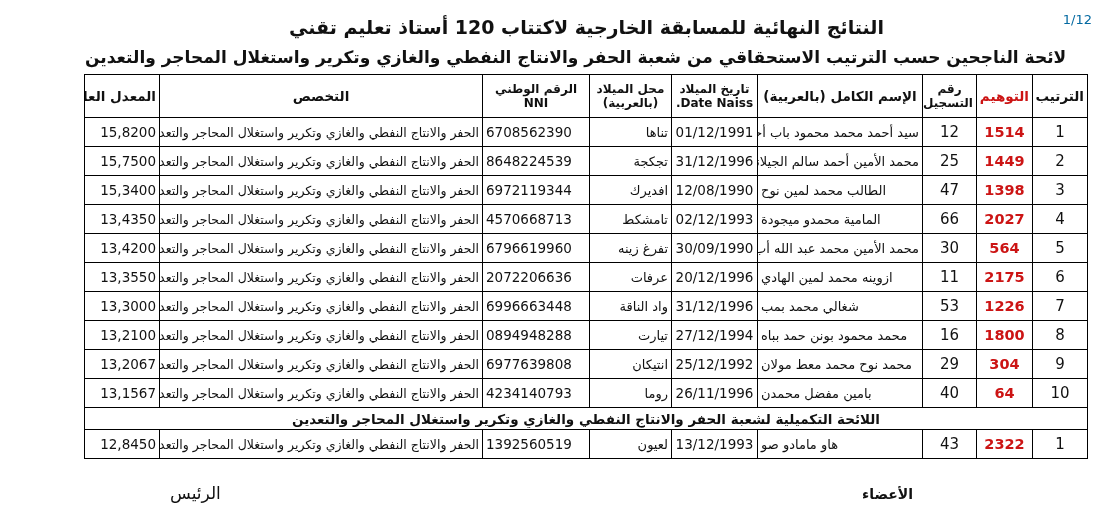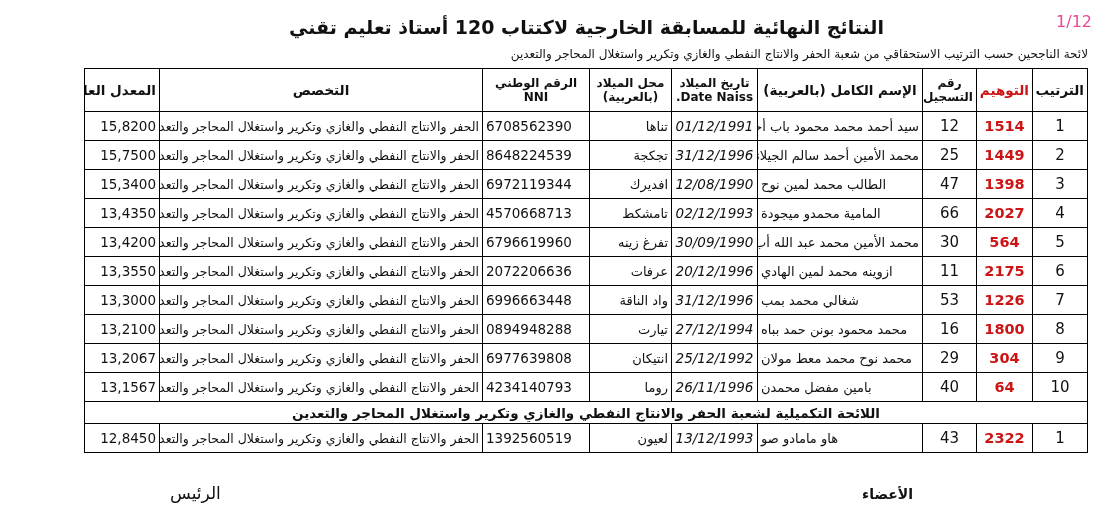--- a/index.html
+++ b/index.html
@@ -7,29 +7,29 @@
     position:relative;
     width:1106px;height:510px;
     background:#fff;
     direction:rtl;
     font-family:"DejaVu Sans","Liberation Sans",sans-serif;
     color:#111;
     overflow:hidden;
   }
   .page-number{
     position:absolute;top:12px;left:auto;right:14px;
-    direction:ltr;font-size:16px;color:#ec4899;
+    direction:ltr;font-size:13px;color:#0369a1;
   }
   .doc-title{
     margin:16px 18px 0 85px;width:1003px;
     text-align:center;font-size:19px;font-weight:bold;
   }
   .doc-subtitle{
     margin:9px 18px 0 85px;width:1003px;
-    text-align:right;font-size:12px;font-weight:normal;
+    text-align:left;font-size:17px;font-weight:bold;
   }
   table.results{
     margin:7px 18px 0 85px;
     width:1003px;table-layout:fixed;
     border-collapse:collapse;
   }
   table.results th, table.results td{
     border:1px solid #000;
     padding:0 3px;
     overflow:hidden;white-space:nowrap;
@@ -39,21 +39,21 @@
     height:42px;font-size:13.5px;font-weight:bold;line-height:1.2;
     text-align:center;
   }
   .hdr-sub{display:block;font-size:12px;}
   .hdr-red{color:var(--red);font-size:15px;}
   tbody tr.data-row{height:29px;}
   td.c-rank{text-align:center;font-size:15px;}
   td.c-code{text-align:center;font-size:14.5px;font-weight:bold;color:var(--red);}
   td.c-reg{text-align:center;font-size:15px;}
   td.c-name{text-align:left;padding-left:6px;font-size:13px;}
-  td.c-dob{text-align:center;font-size:13.5px;direction:ltr;font-style:italic;}
+  td.c-dob{text-align:center;font-size:13.5px;direction:ltr;}
   td.c-pob{text-align:right;padding-right:5px;font-size:13px;}
   td.c-nni{font-size:13.5px;direction:ltr;}
   td.c-spec{text-align:center;font-size:12.5px;}
   td.c-avg{text-align:right;padding-right:5px;font-size:13.5px;direction:ltr;}
   tr.sep-row{height:22px;}
   td.sep-cell{
     text-align:center;font-weight:bold;font-size:13.5px;
     border-left:1px solid #000;border-right:1px solid #000;
   }
   .footer-members{

